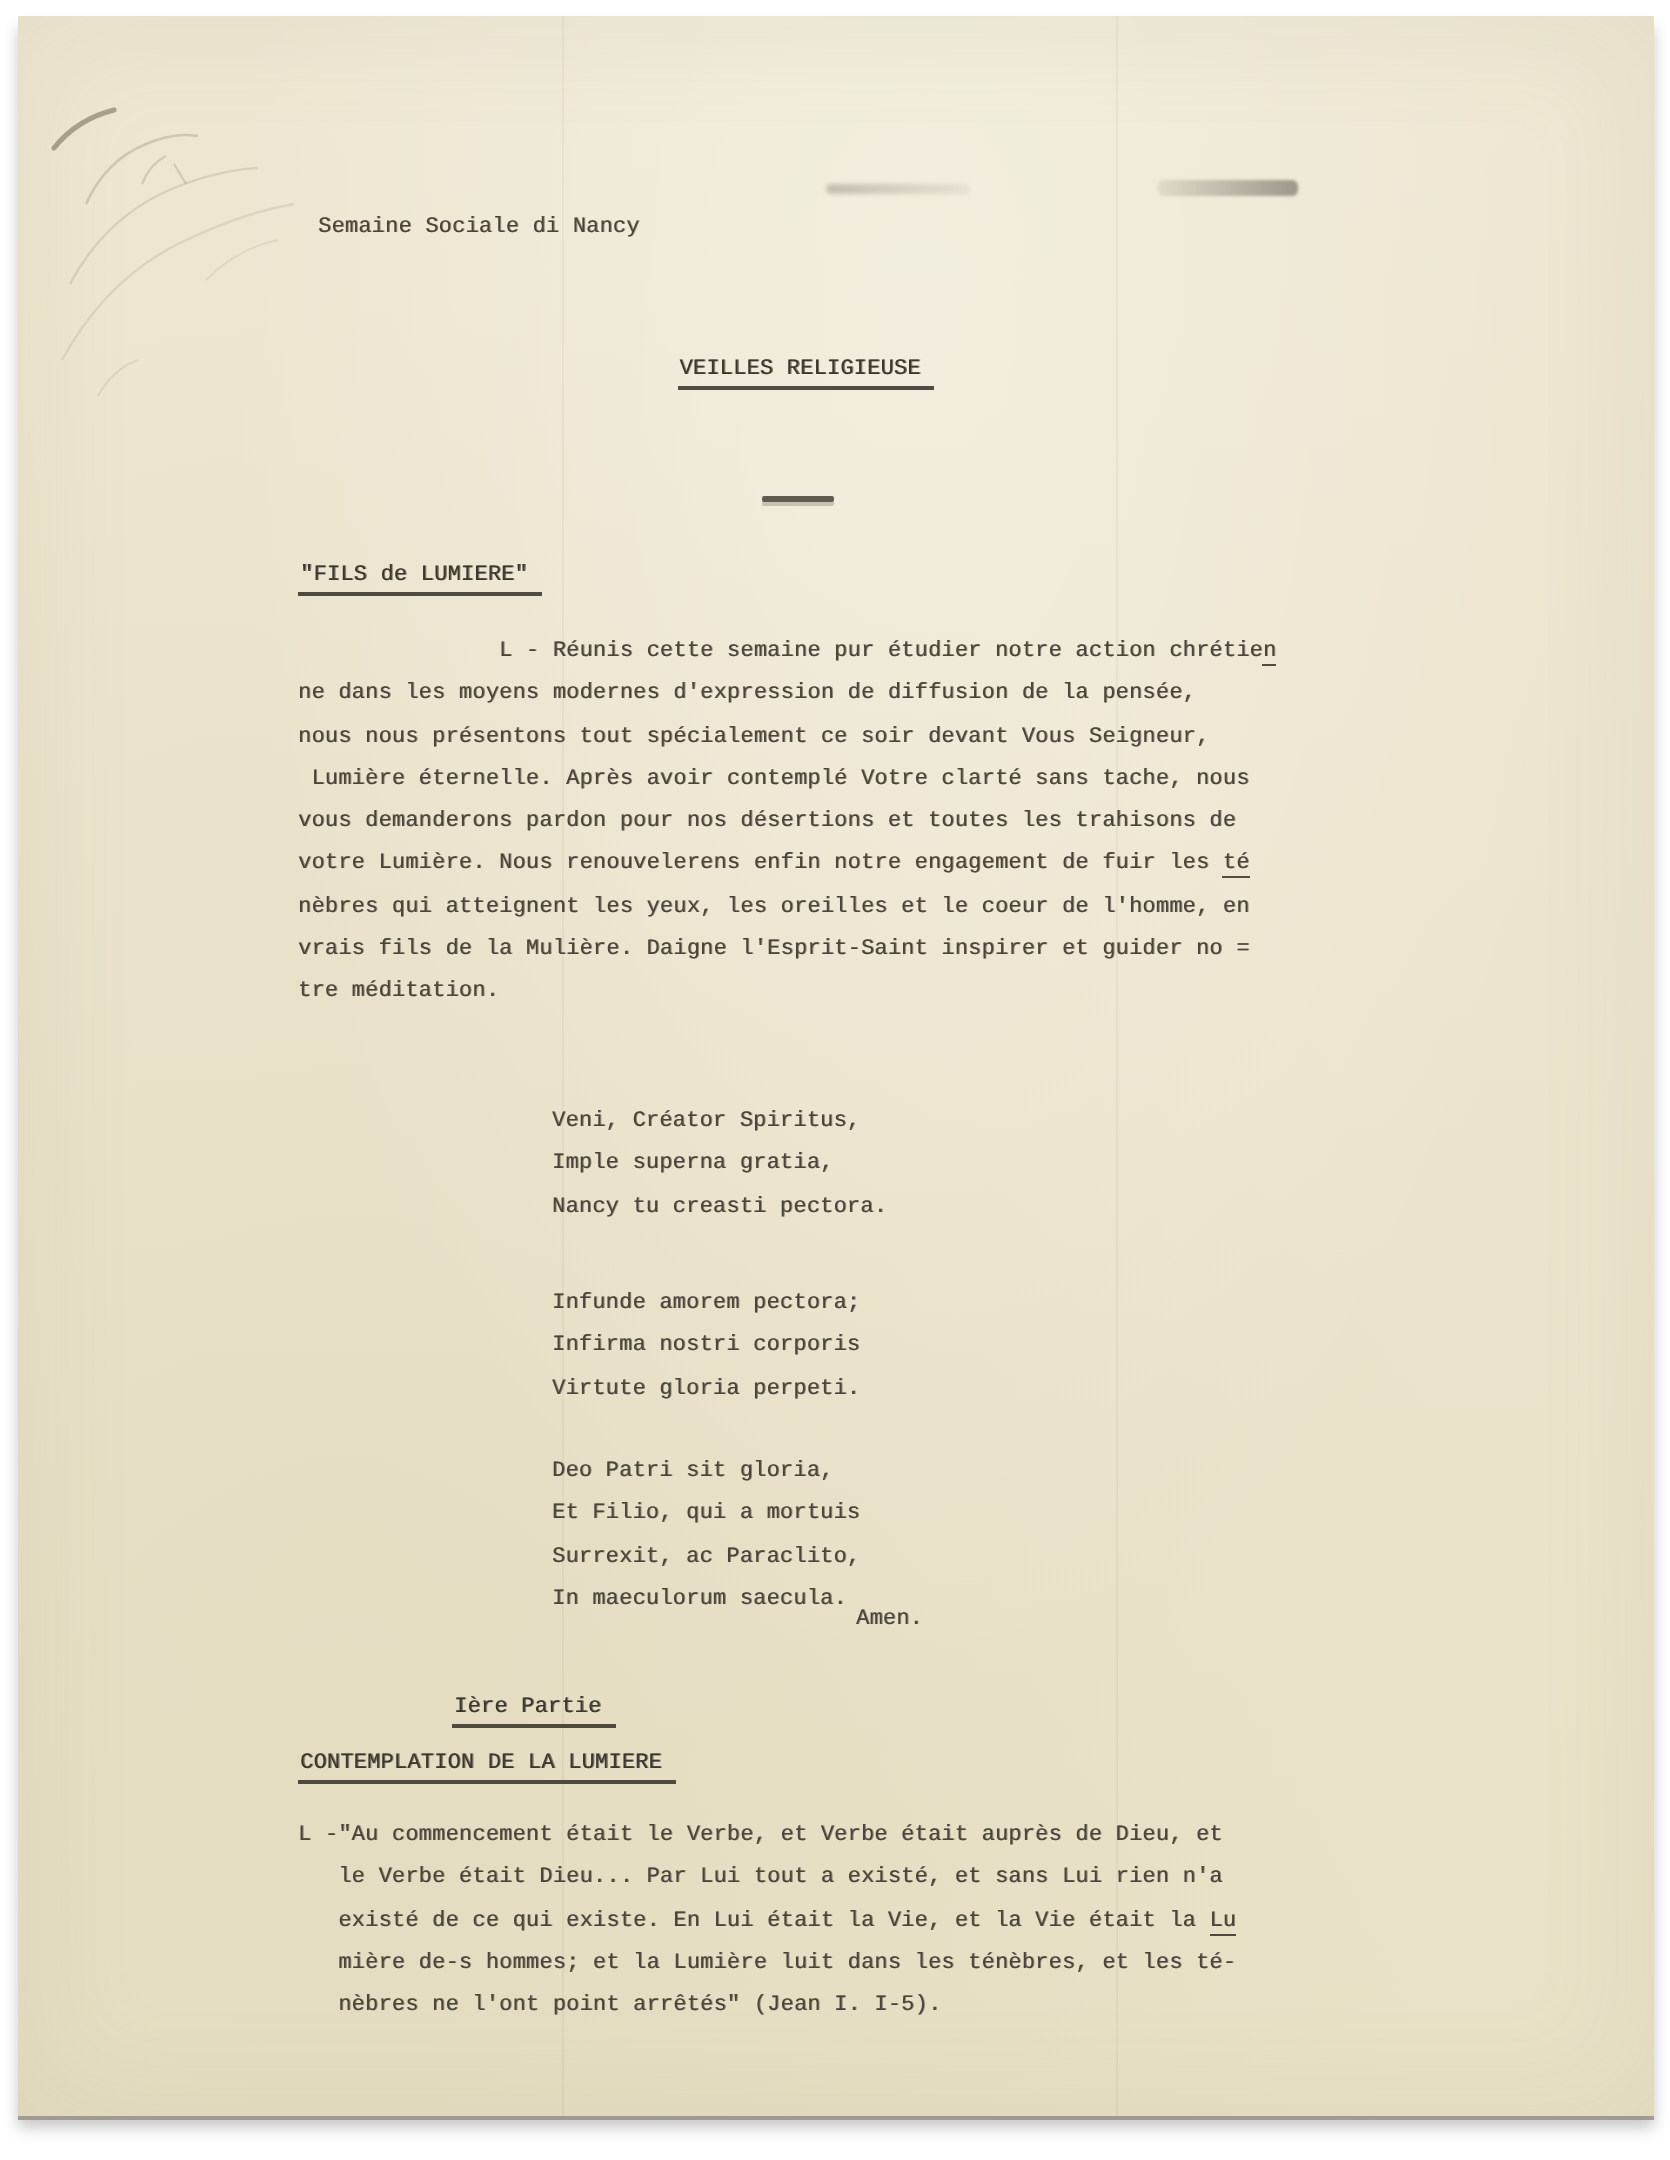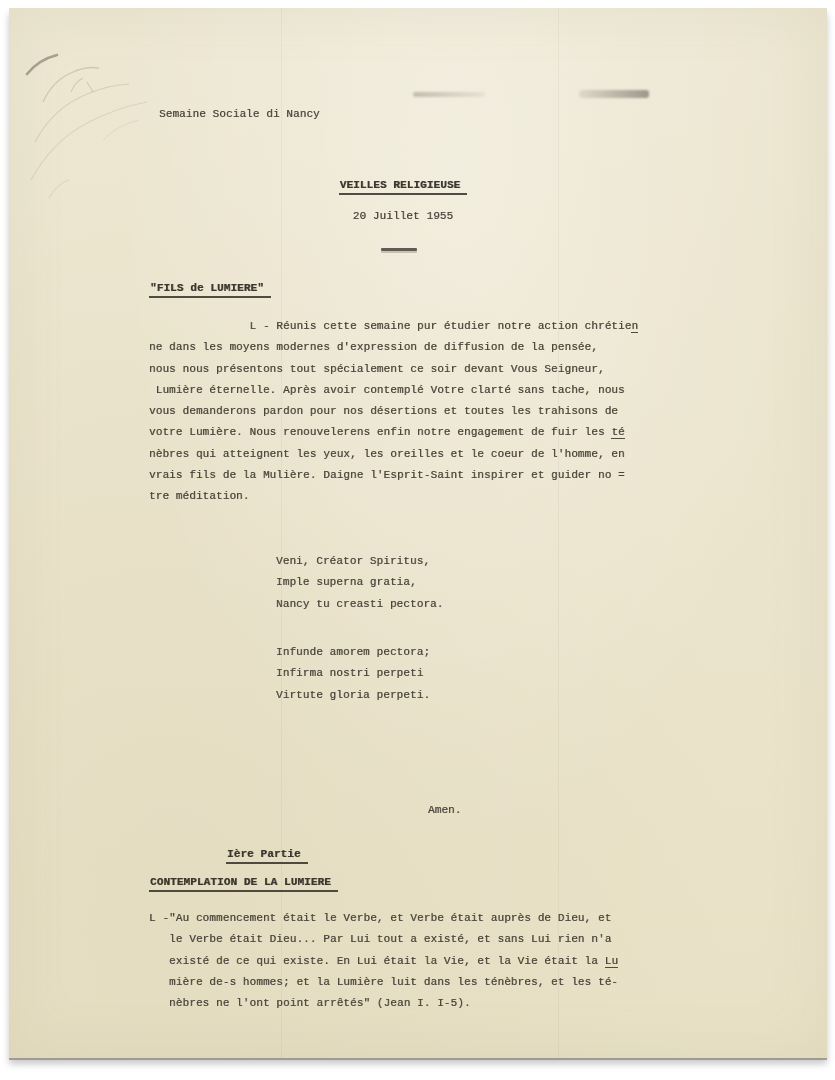--- a/index.html
+++ b/index.html
@@ -37,21 +37,21 @@
 
   .pencil { position:absolute; left:4px; top:14px; opacity:0.75; }
 
   .t {
     position:absolute; color:#4a453b; font-size:11px;
     white-space:pre; letter-spacing:0.1px;
     text-shadow:0.5px 0 rgba(74,69,59,0.55);
   }
   .tline { white-space:pre; }
   .para { line-height:21.3px; }
-  .hd { font-weight:bold; color:#3b372e; text-shadow:0.6px 0 rgba(59,55,46,0.6); }
+  .hd { font-weight:normal; color:#3b372e; text-shadow:0.6px 0 rgba(59,55,46,0.6); }
   .ul { border-bottom:2px solid rgba(58,54,45,0.88); padding:0 7px 2px 1px; display:inline-block; }
   .uend { border-bottom:1.6px solid rgba(62,58,48,0.9); }
   .ctr { left:0; width:788px; text-align:center; }
   .rule {
     position:absolute; left:372px; top:240px; width:36px; height:3px;
     background:rgba(70,66,56,0.85); border-radius:1px;
     box-shadow:0 2px 0 rgba(70,66,56,0.25);
   }
   .stanza { line-height:21.3px; }
 </style>
@@ -74,33 +74,33 @@
       <path d="M90,118 q 16,-16 36,-20" stroke="#b4ac97" stroke-width="1" opacity="0.35"></path>
     </svg>
 
     <div class="smudge s1"></div>
     <div class="smudge s2"></div>
 
     <div class="t" style="left:150px; top:100px;">Semaine Sociale di Nancy</div>
 
     <div class="t ctr" style="top:171px;"><span class="hd ul">VEILLES RELIGIEUSE</span></div>
 
-    <div class="t ctr" style="top:202px;"><span>20 Juillet 1955</span></div>
 
     <div class="rule"></div>
 
     <div class="t" style="left:140px; top:274px;"><span class="hd ul">"FILS de LUMIERE"</span></div>
 
     <div class="t para" style="left:140px; top:308px;"><div class="tline">               L - Réunis cette semaine pur étudier notre action chrétie<span class="uend">n</span></div><div class="tline">ne dans les moyens modernes d'expression de diffusion de la pensée,</div><div class="tline">nous nous présentons tout spécialement ce soir devant Vous Seigneur,</div><div class="tline"> Lumière éternelle. Après avoir contemplé Votre clarté sans tache, nous</div><div class="tline">vous demanderons pardon pour nos désertions et toutes les trahisons de</div><div class="tline">votre Lumière. Nous renouvelerens enfin notre engagement de fuir les <span class="uend">té</span></div><div class="tline">nèbres qui atteignent les yeux, les oreilles et le coeur de l'homme, en</div><div class="tline">vrais fils de la Mulière. Daigne l'Esprit-Saint inspirer et guider no =</div><div class="tline">tre méditation.</div></div>
 
 
     <div class="t stanza" style="left:267px; top:543px;"><div class="tline">Veni, Créator Spiritus,</div><div class="tline">Imple superna gratia,</div><div class="tline">Nancy tu creasti pectora.</div></div>
 
-    <div class="t stanza" style="left:267px; top:634px;"><div class="tline">Infunde amorem pectora;</div><div class="tline">Infirma nostri perpeti</div><div class="tline">Virtute gloria perpeti.</div></div>
+    <div class="t stanza" style="left:267px; top:634px;"><div class="tline">Infunde amorem pectora;</div><div class="tline">Infirma nostri corporis</div><div class="tline">Virtute gloria perpeti.</div></div>
 
+    <div class="t stanza" style="left:267px; top:718px;"><div class="tline">Deo Patri sit gloria,</div><div class="tline">Et Filio, qui a mortuis</div><div class="tline">Surrexit, ac Paraclito,</div><div class="tline">In maeculorum saecula.</div></div>
 
     <div class="t" style="left:419px; top:796px;">Amen.</div>
 
     <div class="t" style="left:217px; top:840px;"><span class="hd ul">Ière Partie</span></div>
 
     <div class="t" style="left:140px; top:868px;text-align:right;"><span class="hd ul">CONTEMPLATION DE LA LUMIERE</span></div>
 
     <div class="t para" style="left:140px; top:900px;"><div class="tline">L -"Au commencement était le Verbe, et Verbe était auprès de Dieu, et</div><div class="tline">   le Verbe était Dieu... Par Lui tout a existé, et sans Lui rien n'a</div><div class="tline">   existé de ce qui existe. En Lui était la Vie, et la Vie était la <span class="uend">Lu</span></div><div class="tline">   mière de-s hommes; et la Lumière luit dans les ténèbres, et les té-</div><div class="tline">   nèbres ne l'ont point arrêtés" (Jean I. I-5).</div></div>
 
   </div>

